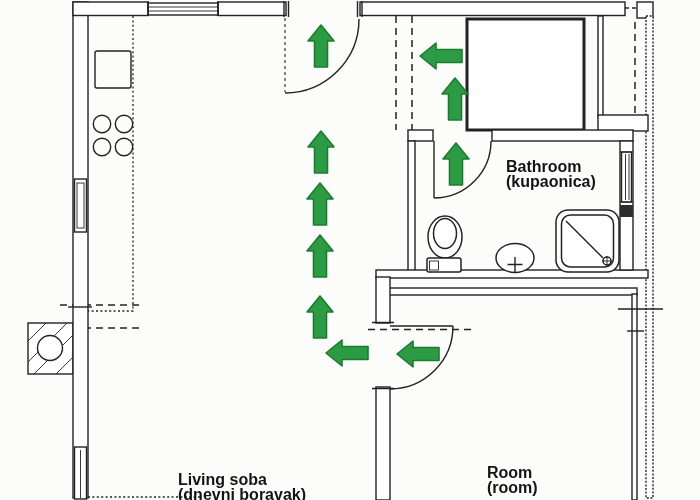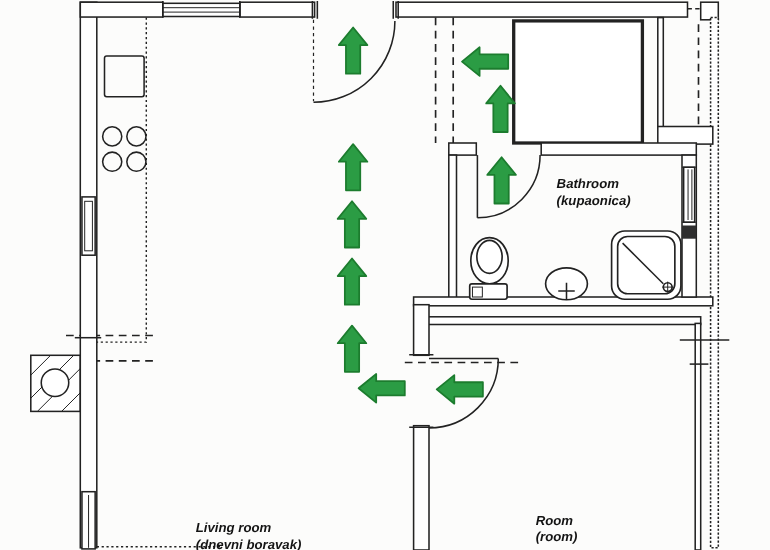--- a/index.html
+++ b/index.html
@@ -15,22 +15,22 @@
   .thin{stroke-width:0.9;}
   .wall{fill:#ffffff;stroke:var(--line,#222);stroke-width:1.4;}
   .fix{fill:#ffffff;stroke:var(--line,#222);stroke-width:1.5;}
   .dot{stroke-dasharray:2 2.4;stroke-width:1.3;}
   .dash{stroke-dasharray:7 5;stroke-width:1.5;}
   .dash2{stroke-dasharray:4 3;}
   .dash3{stroke-dasharray:3 3;stroke-width:1.1;}
   .dotwall{stroke-dasharray:2 1.6;}
   .room-label{
     position:absolute;
-    font-weight:bold;font-style:italic;
-    font-size:12px;line-height:14.5px;
+    font-weight:bold;
+    font-size:16px;line-height:14.5px;
     color:#141414;white-space:nowrap;
   }
 </style>
 </head>
 <body>
 
 <div class="canvas" style="background: rgb(252, 252, 251);">
   <svg width="700" height="500" viewBox="0 0 700 500">
 
     <g>
@@ -166,21 +166,21 @@
         <path d="M0,-21 L13,-5 L6.5,-5 L6.5,21 L-6.5,21 L-6.5,-5 L-13,-5 Z" transform="translate(320 317) rotate(0)" fill="#2b9c44" stroke="#1c7c2e" stroke-width="1.6" stroke-linejoin="round"></path>
         <path d="M0,-21 L13,-5 L6.5,-5 L6.5,21 L-6.5,21 L-6.5,-5 L-13,-5 Z" transform="translate(347 353) rotate(-90)" fill="#2b9c44" stroke="#1c7c2e" stroke-width="1.6" stroke-linejoin="round"></path>
         <path d="M0,-21 L13,-5 L6.5,-5 L6.5,21 L-6.5,21 L-6.5,-5 L-13,-5 Z" transform="translate(418 354) rotate(-90)" fill="#2b9c44" stroke="#1c7c2e" stroke-width="1.6" stroke-linejoin="round"></path>
         <path d="M0,-21 L13,-5 L6.5,-5 L6.5,21 L-6.5,21 L-6.5,-5 L-13,-5 Z" transform="translate(441 56) rotate(-90)" fill="#2b9c44" stroke="#1c7c2e" stroke-width="1.6" stroke-linejoin="round"></path>
         <path d="M0,-21 L13,-5 L6.5,-5 L6.5,21 L-6.5,21 L-6.5,-5 L-13,-5 Z" transform="translate(455 99) rotate(0)" fill="#2b9c44" stroke="#1c7c2e" stroke-width="1.6" stroke-linejoin="round"></path>
         <path d="M0,-21 L13,-5 L6.5,-5 L6.5,21 L-6.5,21 L-6.5,-5 L-13,-5 Z" transform="translate(456 164) rotate(0)" fill="#2b9c44" stroke="#1c7c2e" stroke-width="1.6" stroke-linejoin="round"></path>
       </g>
   </svg>
 
   <div class="room-label" style="left:178px;top:473px;">
-    <div>Living room</div>
+    <div>Living soba</div>
     <div>(dnevni boravak)</div>
   </div>
 
   <div class="room-label" style="left:506px;top:160px;">
     <div>Bathroom</div>
     <div>(kupaonica)</div>
   </div>
 
   <div class="room-label" style="left:487px;top:466px;">
     <div>Room</div>

